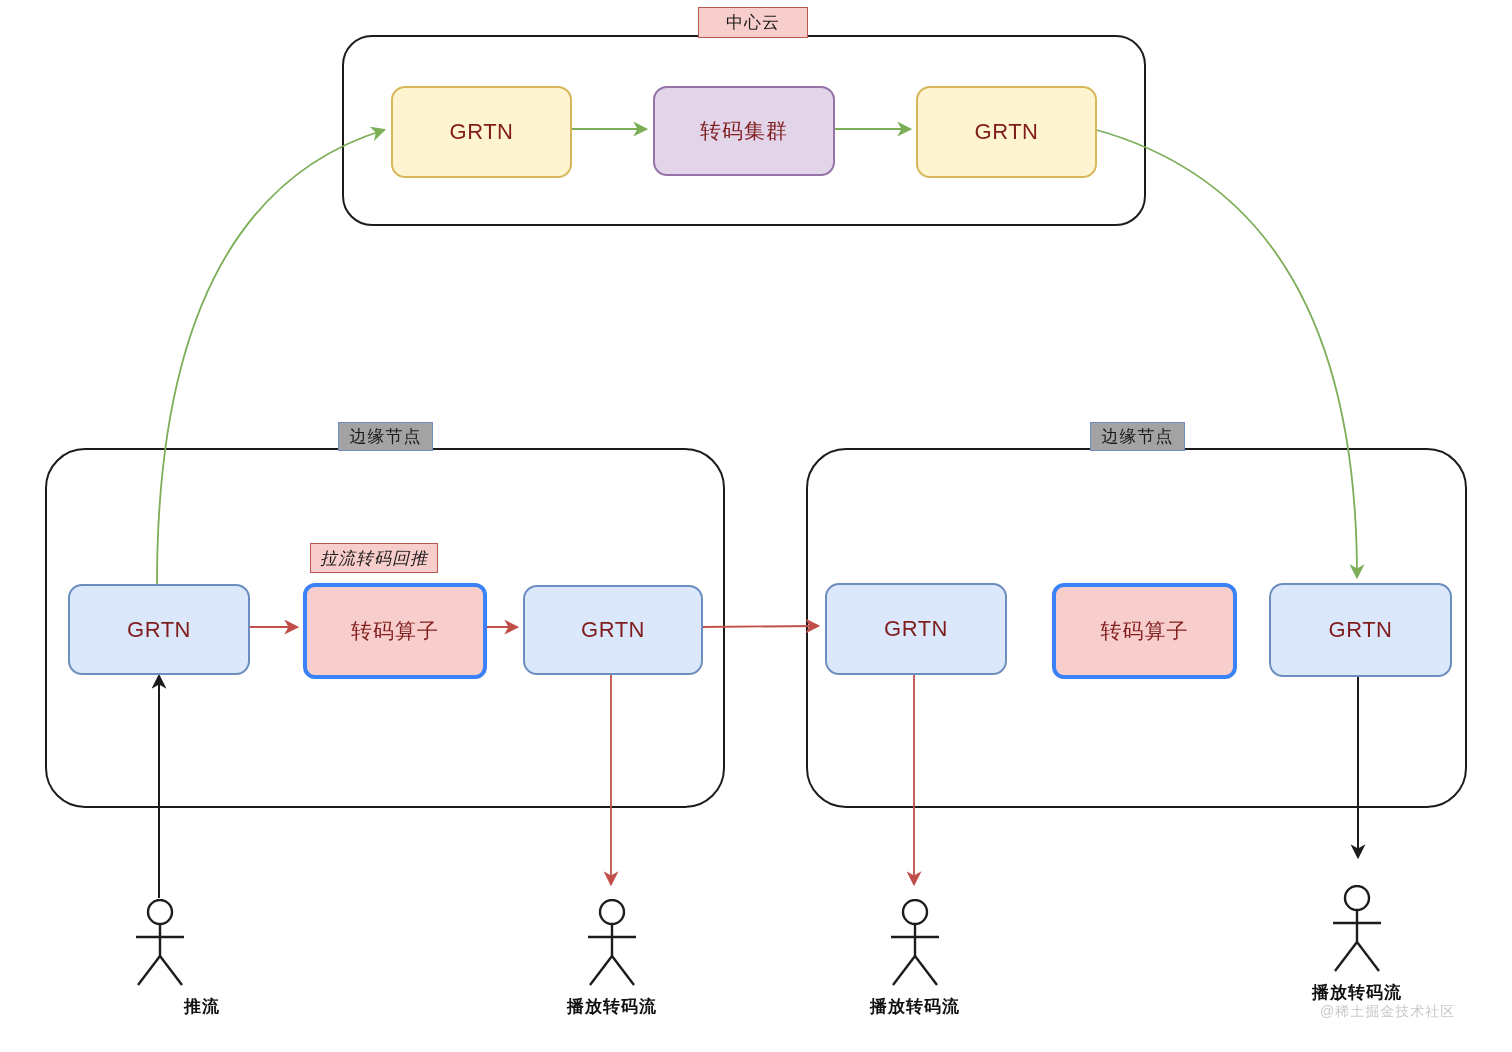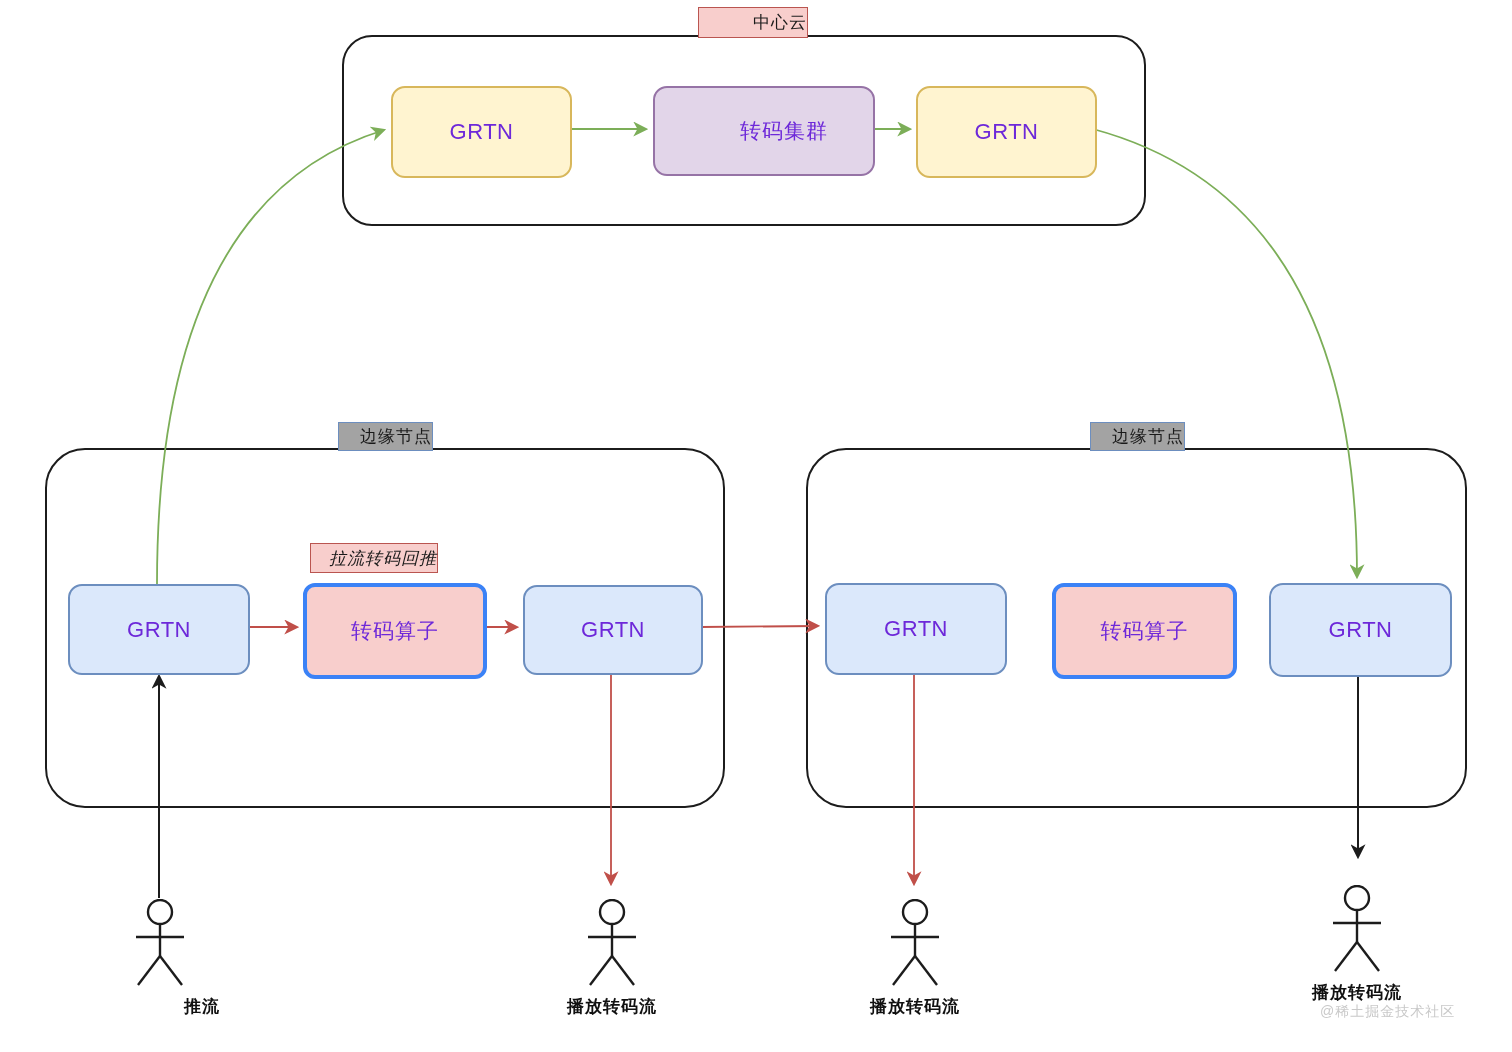--- a/index.html
+++ b/index.html
@@ -6,28 +6,28 @@
   body{font-family:"Liberation Sans","DejaVu Sans",sans-serif;}
   #stage{position:relative;width:1512px;height:1052px;background:#ffffff;overflow:hidden;}
 
   .container{position:absolute;border:2px solid #1c1c1c;background:transparent;z-index:1;}
   .cloud-box{border-radius:30px;}
   .edge-box{border-radius:40px;}
 
   #connectors{position:absolute;left:0;top:0;z-index:2;pointer-events:none;}
 
   .node{position:absolute;z-index:3;display:flex;align-items:center;justify-content:center;
-        border-radius:14px;font-size:22px;color:#6d28d9;letter-spacing:.5px;}
+        border-radius:14px;font-size:22px;color:#7f1d1d;letter-spacing:.5px;}
   .node.cjk{font-size:21px;font-weight:500;letter-spacing:1px;}
   .node.yellow{background:#FFF4D0;border:2px solid #D8B75B;}
   .node.purple{background:#E2D5E9;border:2px solid #9673A6;}
   .node.blue{background:#DBE8FB;border:2px solid #6C8EBF;}
   .node.pink{background:#F8CECC;border:4px solid #3b82f6;}
 
-  .tag{position:absolute;z-index:4;display:flex;align-items:center;justify-content:flex-end;
+  .tag{position:absolute;z-index:4;display:flex;align-items:center;justify-content:center;
        font-size:17px;font-weight:500;color:#1a1a1a;letter-spacing:1px;}
   .tag.pink{background:#F8CECC;border:1.5px solid #BA5550;}
   .tag.blue{background:#a3a3a3;border:1.5px solid #6C8EBF;}
 
   .actor{position:absolute;z-index:2;}
   .actor-label{position:absolute;z-index:3;width:120px;text-align:center;
                font-size:17px;font-weight:600;color:#111;letter-spacing:1px;}
   .watermark{position:absolute;z-index:3;font-size:14px;color:#c9c9c9;letter-spacing:1px;white-space:nowrap;}
 </style>
 </head>
@@ -69,21 +69,21 @@
     <path d="M159,898 L159,676" fill="none" stroke="#1c1c1c" stroke-width="2" marker-end="url(#ah-black)"></path>
     <path d="M1358,673 L1358,857" fill="none" stroke="#1c1c1c" stroke-width="2" marker-end="url(#ah-black)"></path>
   </svg>
 
   <div class="tag pink" style="left:698px;top:7px;width:108px;height:29px;">
     <span>中心云</span>
   </div>
   <div class="node yellow" style="left:391px;top:86px;width:177px;height:88px;">
     <span>GRTN</span>
   </div>
-  <div class="node purple cjk" style="left:653px;top:86px;width:178px;height:86px;padding-left:40px;">
+  <div class="node purple cjk" style="left:653px;top:86px;width:178px;height:86px;">
     <span>转码集群</span>
   </div>
   <div class="node yellow" style="left:916px;top:86px;width:177px;height:88px;">
     <span>GRTN</span>
   </div>
 
   <div class="tag blue" style="left:338px;top:422px;width:93px;height:27px;">
     <span>边缘节点</span>
   </div>
   <div class="tag pink" style="left:310px;top:543px;width:126px;height:28px;font-style:italic;">

